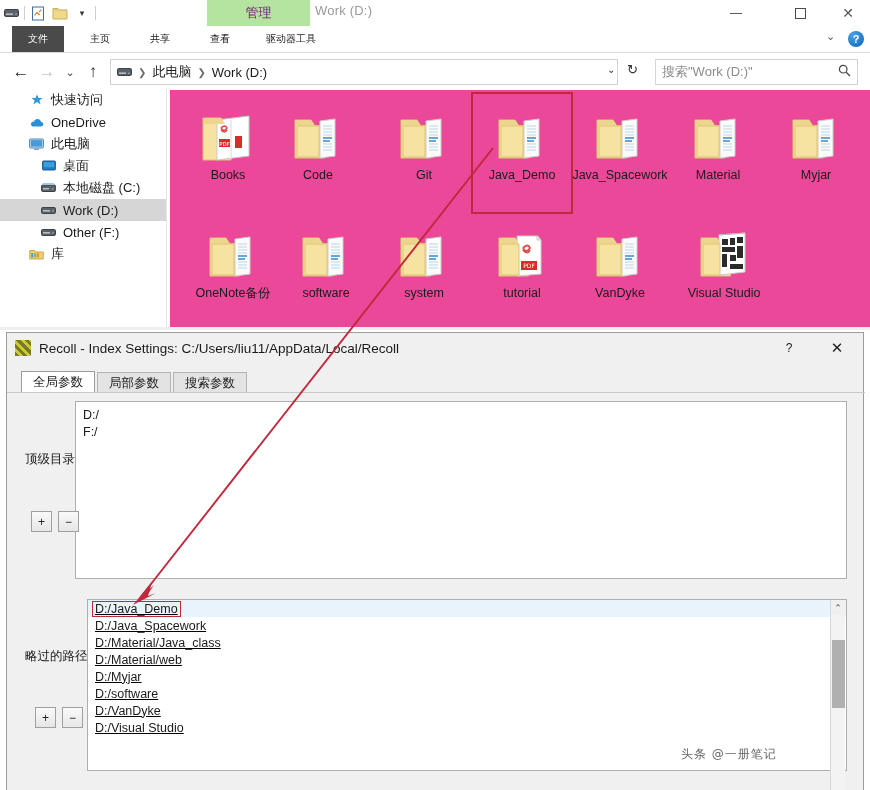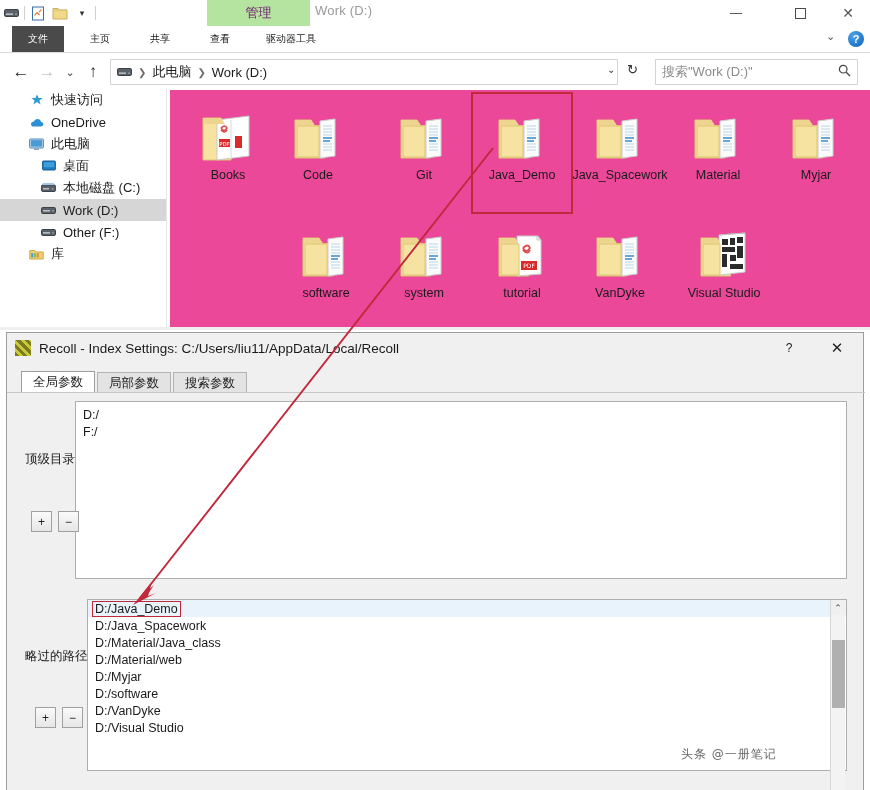--- a/index.html
+++ b/index.html
@@ -416,20 +416,37 @@
           <g stroke="#3a89c9" stroke-width="1.6">
               <path d="M36 32h9M36 35h7"></path>
             </g>
           <path d="M8 14h16l3.6 5.6H8z" fill="#edd58f"></path>
           <path d="M10 20h22 v31 h-22z" fill="#f7e3a1" stroke="#ddc272"></path>
         </svg>
       </div>
       <div class="lbl">Myjar</div>
     </div>
 
+    <div class="fitem" style="left:9px;  top:122px; width:108px;">
+      <div class="ico">
+        <svg width="62" height="60" viewBox="0 0 62 60">
+          <path d="M8 14h16l3.6 5.6h10V52H8z" fill="#f7e3a1" stroke="#ddc272"></path>
+          <path d="M33 15 L48 13 L48 50 L33 52 Z" fill="#fbfbfb" stroke="#cdcdcd"></path>
+          <g stroke="#b9d6ea" stroke-width="1.1">
+              <path d="M36 20h9M36 23h9M36 26h9M36 29h9M36 38h9M36 41h9M36 44h9"></path>
+            </g>
+          <g stroke="#3a89c9" stroke-width="1.6">
+              <path d="M36 32h9M36 35h7"></path>
+            </g>
+          <path d="M8 14h16l3.6 5.6H8z" fill="#edd58f"></path>
+          <path d="M10 20h22 v31 h-22z" fill="#f7e3a1" stroke="#ddc272"></path>
+        </svg>
+      </div>
+      <div class="lbl">OneNote备份</div>
+    </div>
 
     <div class="fitem" style="left:107px; top:122px;">
       <div class="ico">
         <svg width="62" height="60" viewBox="0 0 62 60">
           <path d="M8 14h16l3.6 5.6h10V52H8z" fill="#f7e3a1" stroke="#ddc272"></path>
           <path d="M33 15 L48 13 L48 50 L33 52 Z" fill="#fbfbfb" stroke="#cdcdcd"></path>
           <g stroke="#b9d6ea" stroke-width="1.1">
               <path d="M36 20h9M36 23h9M36 26h9M36 29h9M36 38h9M36 41h9M36 44h9"></path>
             </g>
           <g stroke="#3a89c9" stroke-width="1.6">
@@ -542,21 +559,21 @@
   <div class="listbox" style="left:68px; top:68px; width:772px; height:178px;">
     <div class="lb-row" style="margin-top:4px;">D:/</div>
     <div class="lb-row">F:/</div>
   </div>
   <div class="plusminus" style="left:24px; top:178px;">
     <div class="pmbtn">+</div>
     <div class="pmbtn">−</div>
   </div>
 
   <div class="sec-label" style="left:18px; top:315px;">略过的路径</div>
-  <div class="listbox" style="left:80px; top:266px; width:760px; height:172px;">
+  <div class="listbox" style="left:80px; top:266px; width:760px; height:172px;text-decoration:underline;">
     <div class="lb-row sel">
         <span class="boxed">D:/Java_Demo</span>
       </div>
     <div class="lb-row">D:/Java_Spacework</div>
     <div class="lb-row">D:/Material/Java_class</div>
     <div class="lb-row">D:/Material/web</div>
     <div class="lb-row">D:/Myjar</div>
     <div class="lb-row">D:/software</div>
     <div class="lb-row">D:/VanDyke</div>
     <div class="lb-row">D:/Visual Studio</div>

